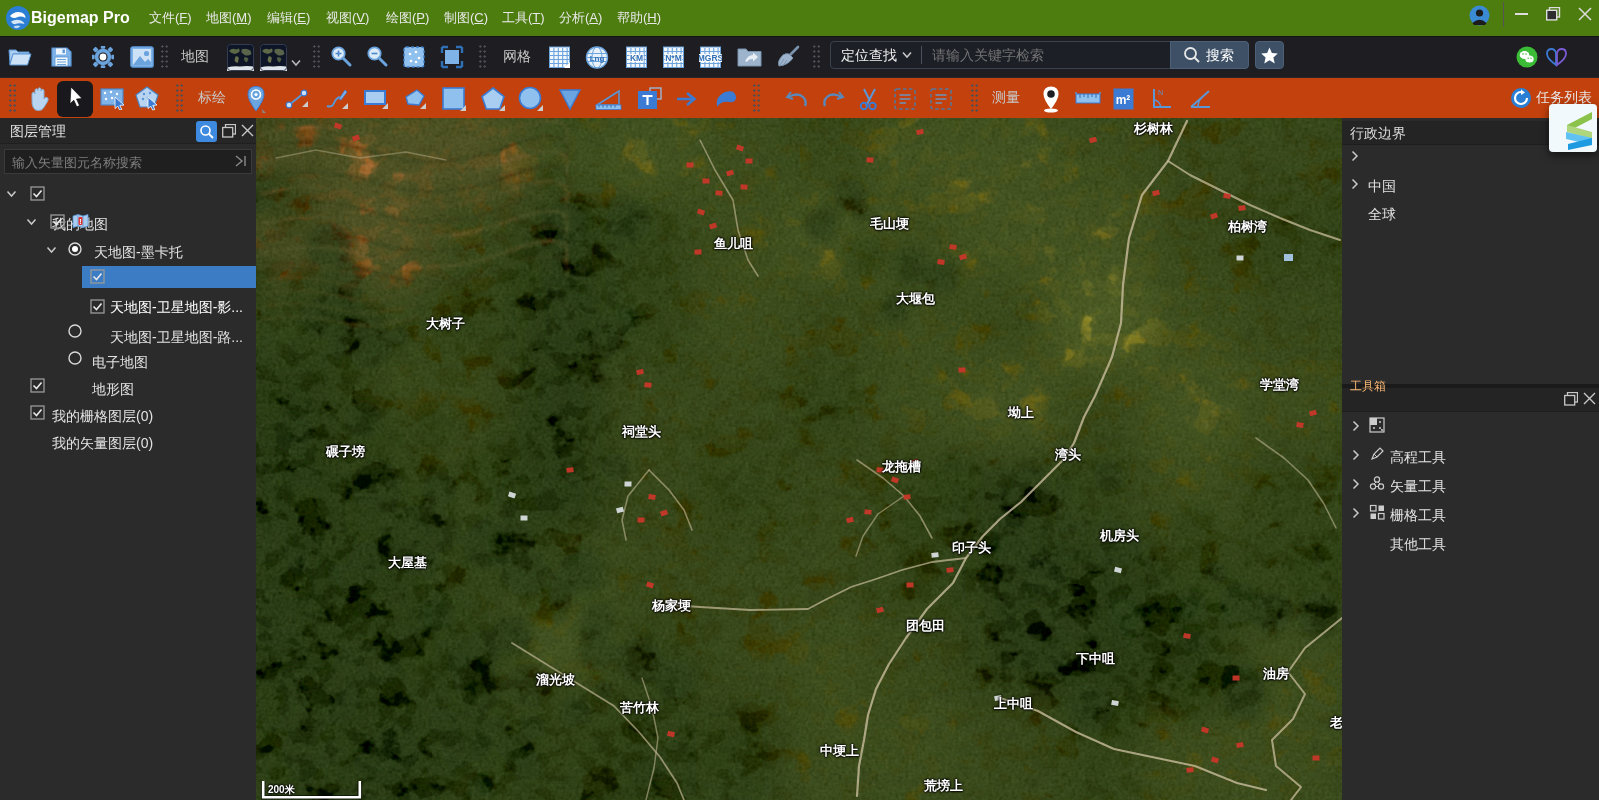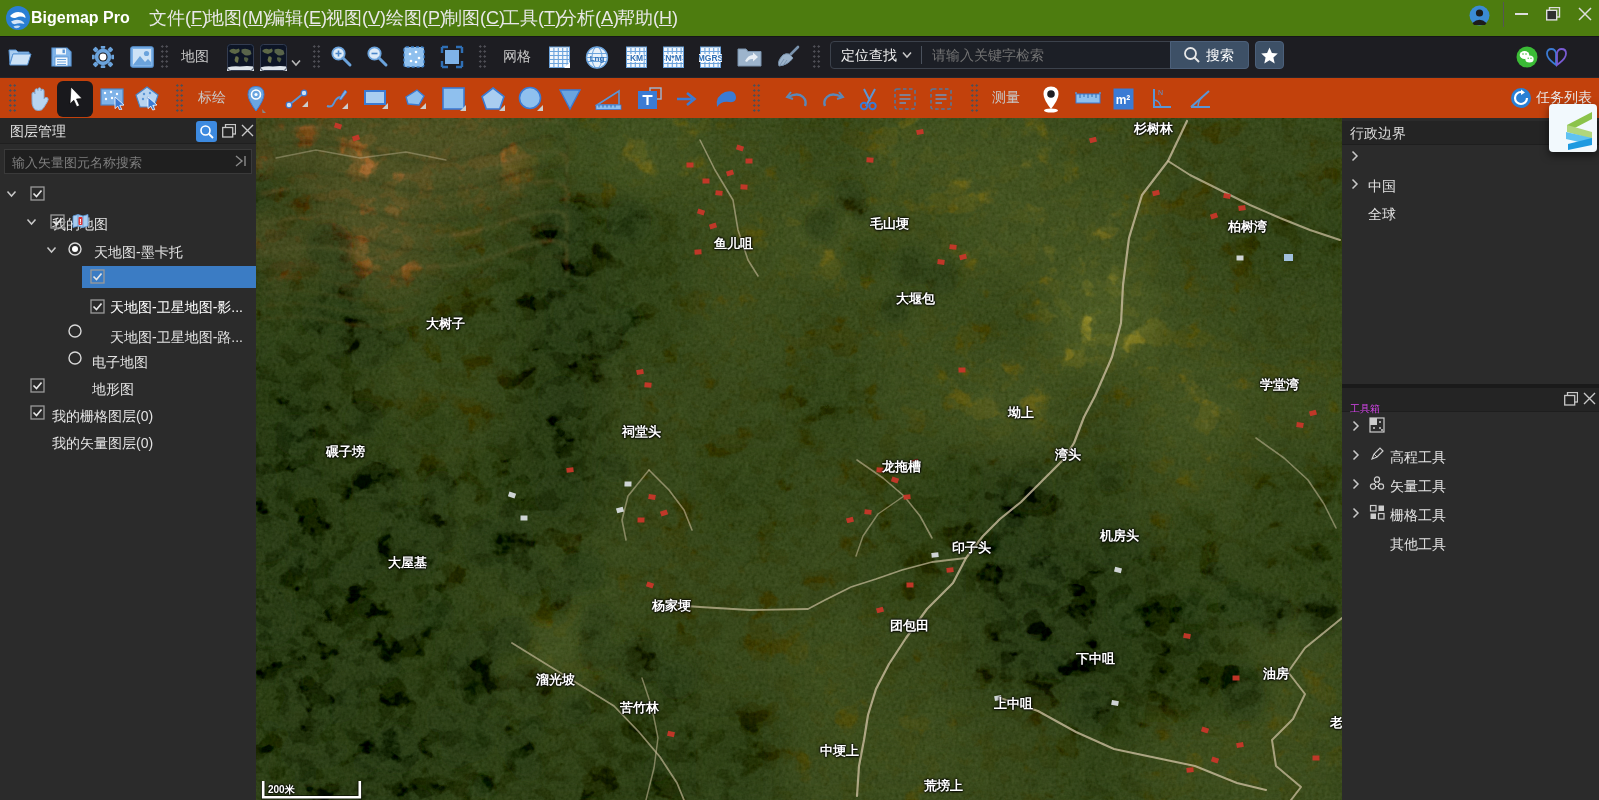--- a/index.html
+++ b/index.html
@@ -4,21 +4,21 @@
 html,body{width:1599px;height:800px;overflow:hidden;background:#000;}
 body{font-family:"Liberation Sans",sans-serif;-webkit-font-smoothing:antialiased;}
 #app{position:absolute;inset:0;}
 .abs{position:absolute;}
 #titlebar{position:absolute;left:0;top:0;width:1599px;height:36px;background:#4d7c0f;}
 #tb1{position:absolute;left:0;top:36px;width:1599px;height:41px;background:#1d1d22;border-top:1px solid #151518;}
 #tb2{position:absolute;left:0;top:77px;width:1599px;height:41px;background:#c2410c;border-top:1px solid #26262c;}
 #leftpanel{position:absolute;left:0;top:118px;width:256px;height:682px;background:#2b2b2b;}
 #rightpanel{position:absolute;left:1342px;top:118px;width:257px;height:682px;background:#2b2b2b;}
 #map{position:absolute;left:256px;top:118px;width:1086px;height:682px;background:#2a3420;overflow:hidden;}
-.menuitem{position:absolute;top:0;height:36px;line-height:36px;color:#e8e8e8;font-size:18px;}
+.menuitem{position:absolute;top:0;height:36px;line-height:36px;color:#e8e8e8;font-size:13px;}
 .ttl{color:#fff;font-size:16px;font-weight:bold;}
 .sep1{position:absolute;width:9px;height:26px;top:7px;
  background-image:radial-gradient(circle,#4e4e55 1px,transparent 1.2px);background-size:4.5px 5px;}
 .sep2{position:absolute;width:9px;height:30px;top:5px;
  background-image:radial-gradient(circle,#4e4e55 1px,transparent 1.2px);background-size:4.5px 5px;}
 .tbtxt{position:absolute;color:#c8c8c8;font-size:14px;top:11px;}
 .ph{color:#737373;}
 .treerow{position:absolute;color:#e2e2e2;font-size:14px;height:22px;line-height:22px;margin-top:30px;}
 .lbl{position:absolute;color:#fff;font-size:13px;white-space:nowrap;
  text-shadow:0 1px 2px rgba(0,0,0,.9),1px 0 2px rgba(0,0,0,.8),0 -1px 2px rgba(0,0,0,.7),-1px 0 2px rgba(0,0,0,.7);font-weight:bold;}
@@ -923,21 +923,21 @@
       <div class="lbl" style="left:1004px;top:258px">学堂湾</div>
       <div class="lbl" style="left:70px;top:325px">碾子塝</div>
       <div class="lbl" style="left:366px;top:305px">祠堂头</div>
       <div class="lbl" style="left:626px;top:340px">龙拖槽</div>
       <div class="lbl" style="left:752px;top:286px">坳上</div>
       <div class="lbl" style="left:799px;top:328px">湾头</div>
       <div class="lbl" style="left:844px;top:409px">机房头</div>
       <div class="lbl" style="left:696px;top:421px">印子头</div>
       <div class="lbl" style="left:132px;top:436px">大屋基</div>
       <div class="lbl" style="left:396px;top:479px">杨家埂</div>
-      <div class="lbl" style="left:634px;top:499px">团包田</div>
+      <div class="lbl" style="left:650px;top:499px">团包田</div>
       <div class="lbl" style="left:820px;top:532px">下中咀</div>
       <div class="lbl" style="left:280px;top:553px">溜光坡</div>
       <div class="lbl" style="left:1007px;top:547px">油房</div>
       <div class="lbl" style="left:364px;top:581px">苦竹林</div>
       <div class="lbl" style="left:738px;top:577px">上中咀</div>
       <div class="lbl" style="left:564px;top:624px">中埂上</div>
       <div class="lbl" style="left:668px;top:659px">荒塝上</div>
       <div class="lbl" style="left:1074px;top:596px">老</div>
       <svg class="abs" style="left:4px;top:660px" width="110" height="22" viewBox="0 0 110 22">
         <path d="M3.2 3 V19.2 H99.8 V3" stroke="#000" stroke-width="4.6" fill="none" opacity="0.55"></path>
@@ -1031,21 +1031,21 @@
       <svg class="abs" style="left:9px;top:32px;" width="8" height="12" viewBox="0 0 8 12">
         <path d="M1.5 1.5 L6 6 L1.5 10.5" stroke="#c8c8c8" stroke-width="1.5" fill="none"></path>
       </svg>
       <div class="treerow" style="left:26px;top:27px">中国</div>
       <svg class="abs" style="left:9px;top:60px;" width="8" height="12" viewBox="0 0 8 12">
         <path d="M1.5 1.5 L6 6 L1.5 10.5" stroke="#c8c8c8" stroke-width="1.5" fill="none"></path>
       </svg>
       <div class="treerow" style="left:26px;top:55px">全球</div>
       <div class="abs" style="left:0;top:266px;width:257px;height:4px;background:#1a1a1a"></div>
       <div class="abs" style="left:0;top:270px;width:257px;height:24px;background:#242424;border-bottom:1px solid #1e1e1e"></div>
-      <div class="abs" style="left:8px;top:284px;color:#d946ef;font-size:10px">工具箱</div>
+      <div class="abs" style="left:8px;top:260px;color:#fdba74;font-size:12px">工具箱</div>
       <svg class="abs" style="left:222px;top:274px;" width="14" height="14" viewBox="0 0 14 14">
         <rect x="3.5" y="0.5" width="10" height="9.5" fill="none" stroke="#c8c8c8" stroke-width="1.3"></rect>
         <rect x="0.7" y="3.5" width="10" height="9.5" fill="#242424" stroke="#c8c8c8" stroke-width="1.3"></rect>
       </svg>
       <svg class="abs" style="left:241px;top:274px;" width="13" height="13" viewBox="0 0 13 13">
         <path d="M1 1 L12 12 M12 1 L1 12" stroke="#c8c8c8" stroke-width="1.4"></path>
       </svg>
       <svg class="abs" style="left:10px;top:302px;" width="8" height="12" viewBox="0 0 8 12">
         <path d="M1.5 1.5 L6 6 L1.5 10.5" stroke="#c8c8c8" stroke-width="1.5" fill="none"></path>
       </svg>

